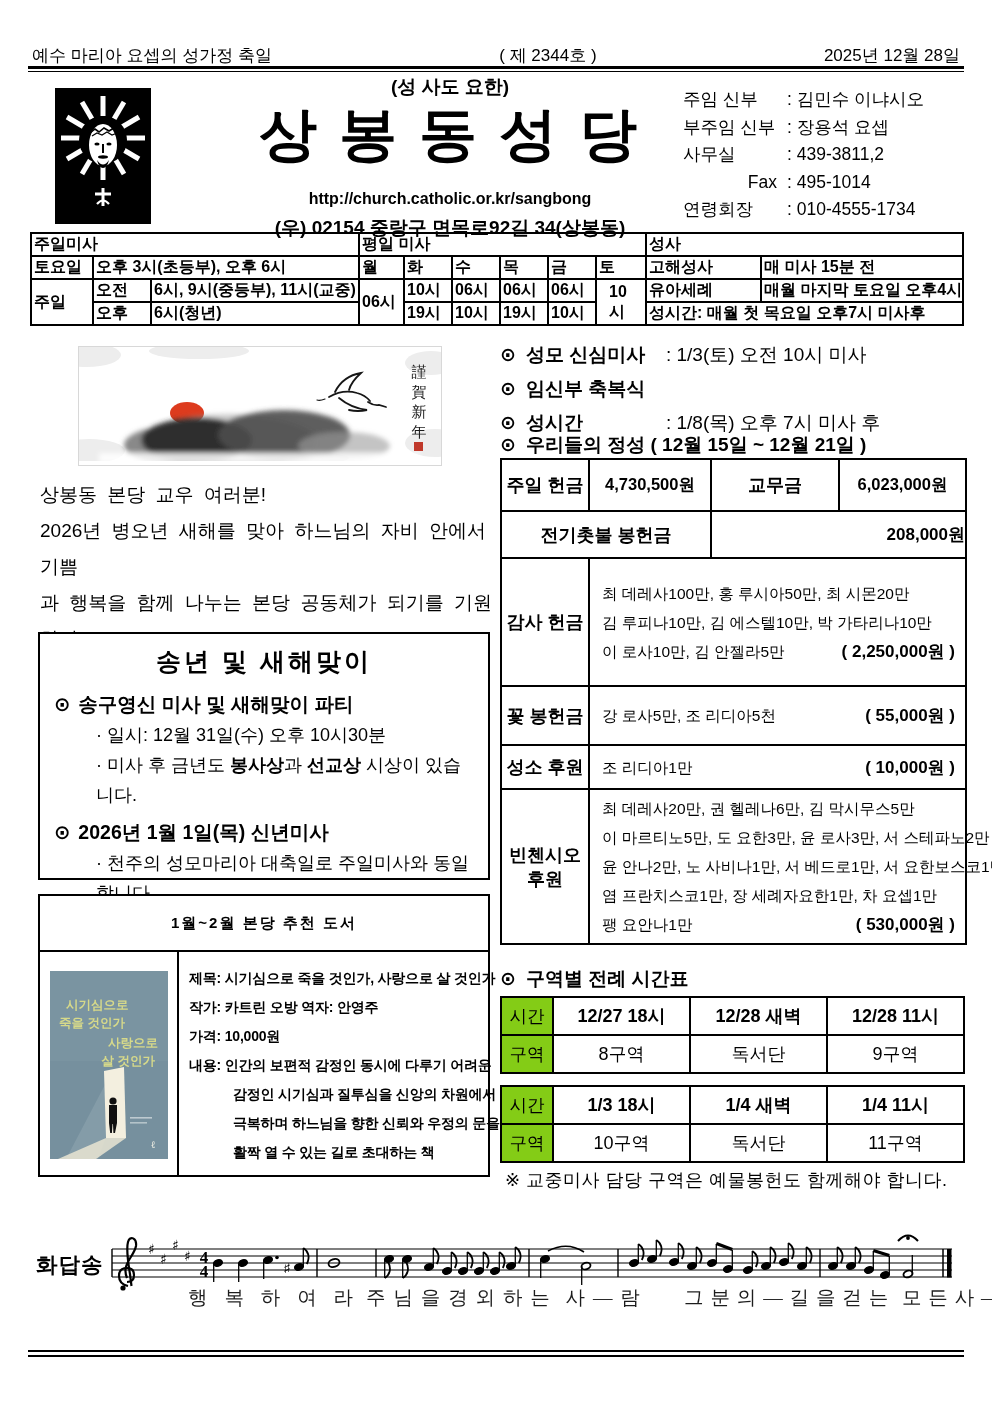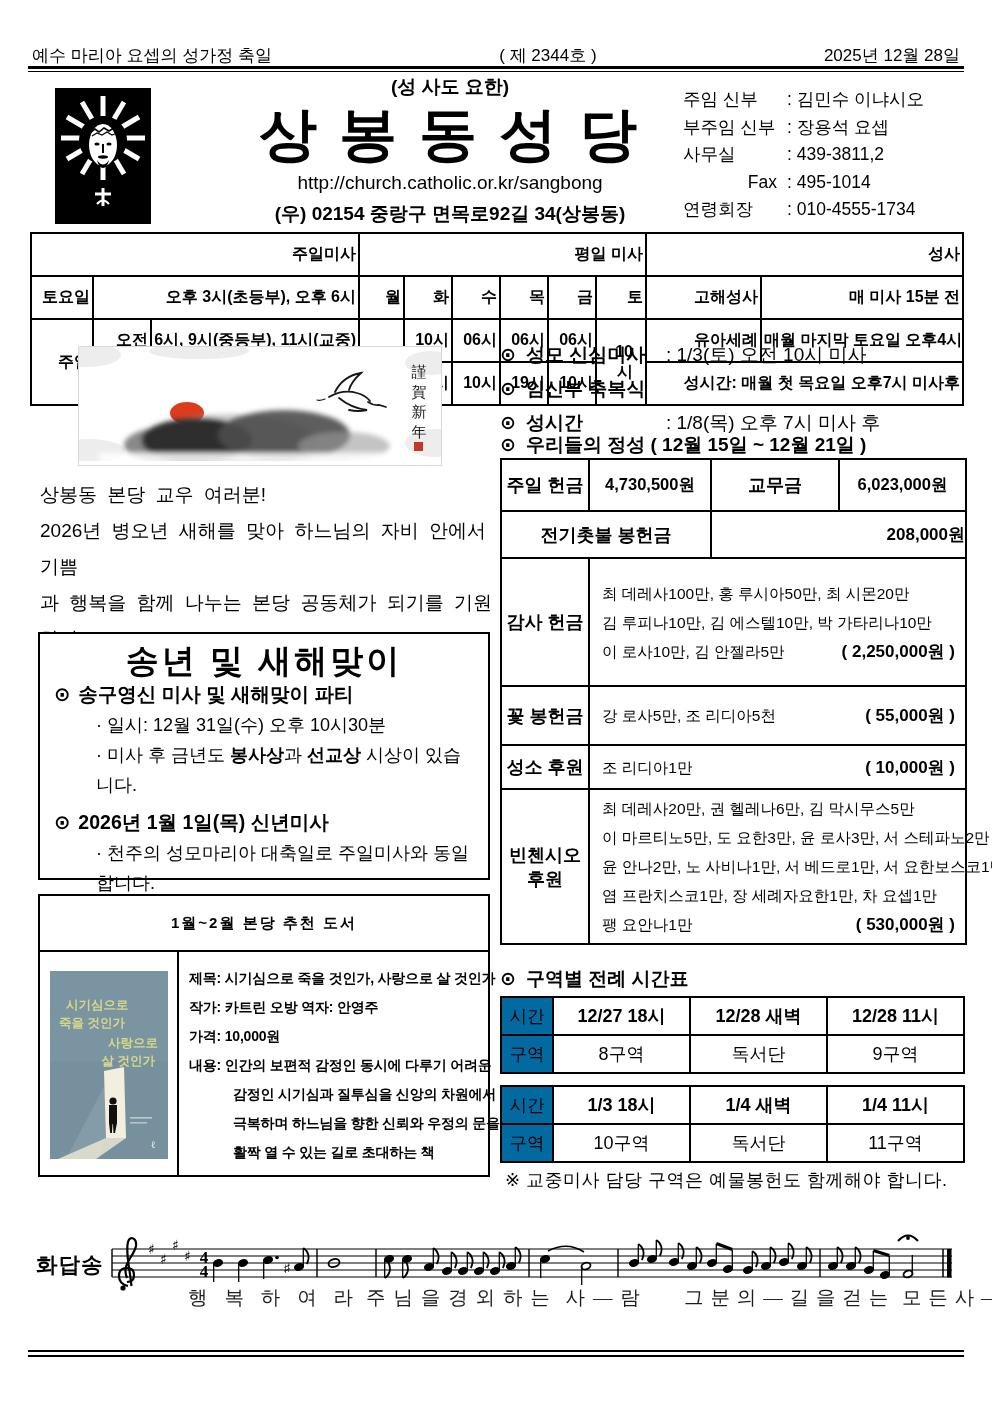--- a/index.html
+++ b/index.html
@@ -10,42 +10,42 @@
 
   
   .tophdr{top:44px;left:32px;width:928px;display:flex;justify-content:space-between;font-size:17px;}
   .toprule{top:66px;left:28px;width:936px;height:2px;border-top:3px solid #000;border-bottom:1px solid #000;}
   .botrule{top:1350px;left:28px;width:936px;height:3px;border-top:2px solid #000;border-bottom:2px solid #000;}
 
   
   .mast-center{top:74px;left:238px;width:424px;text-align:center;}
   .patron{font-size:19px;font-weight:bold;}
   .churchtitle{font-size:58px;font-weight:bold;letter-spacing:22px;padding-left:18px;line-height:1.1;margin-top:2px;}
-  .url{font-size:19px;font-weight:normal;margin-top:6px;}
+  .url{font-size:16px;font-weight:bold;margin-top:24px;}
   .addr{font-size:19px;font-weight:bold;margin-top:7px;}
   .contacts{top:86px;left:683px;width:292px;font-size:17.5px;}
   .contact-row{display:flex;line-height:27.5px;}
   .clabel{width:104px;flex:0 0 104px;}
   .contact-row:nth-child(4) .clabel{text-align:right;padding-right:10px;box-sizing:border-box;}
   .logo-wrap{top:88px;left:55px;}
 
   
   table{border-collapse:collapse;}
   .mass{top:232px;left:30px;width:932px;position:absolute;table-layout:fixed;}
-  .mass td{border:2px solid #000;text-align:right;font-size:16px;font-weight:bold;padding:10px 2px;overflow:hidden;white-space:nowrap;}
+  .mass td{border:2px solid #000;text-align:left;font-size:16px;font-weight:bold;padding:0 2px;overflow:hidden;white-space:nowrap;}
   .mass tr{height:23px;}
   .wrapcell{width:24px;margin:0 auto;word-break:break-all;white-space:normal;line-height:1.25;}
 
   
   .callig{top:346px;left:78px;border:1px solid #d8d8d8;background:#fff;}
   .greeting{top:477px;left:40px;width:452px;font-size:19px;line-height:36px;word-spacing:5px;}
   .greeting .sign{padding-left:120px;}
   .box{border:2px solid #000;background:#fff;box-sizing:border-box;}
   .yearend{top:632px;left:38px;width:452px;height:248px;padding:10px 14px 0 14px;}
-  .yearend .title{text-align:center;font-size:33px;font-weight:bold;letter-spacing:3px;line-height:34px;}
+  .yearend .title{text-align:center;font-size:25px;font-weight:bold;letter-spacing:3px;line-height:34px;margin-bottom:10px;}
   .item{font-size:19.5px;font-weight:bold;line-height:32px;}
   .item .bullet{margin-right:8px;}
   .sub{font-size:18px;line-height:30px;padding-left:42px;}
   .gap{height:6px;}
   .bookbox{top:894px;left:38px;width:452px;height:283px;}
   .bookbox .btitle{height:54px;line-height:54px;text-align:center;font-size:15px;font-weight:bold;border-bottom:2px solid #000;letter-spacing:2px;}
   .bookbody{display:flex;height:225px;}
   .covercell{width:137px;flex:0 0 137px;border-right:2px solid #000;display:flex;align-items:center;justify-content:center;}
   .booktext{flex:1;padding:12px 4px 0 10px;font-size:14px;font-weight:bold;line-height:29px;letter-spacing:-0.2px;white-space:nowrap;}
   .booktext .cont{padding-left:44px;}
@@ -66,21 +66,21 @@
   .content{padding:4px 6px 4px 12px !important;}
   .ln{font-size:15.5px;line-height:29px;white-space:nowrap;}
   .flexln{display:flex;}
   .total{margin-left:auto;font-weight:bold;font-size:17px;padding-right:4px;}
 
   .zonehead{top:966px;left:500px;font-size:19px;font-weight:bold;}
   .zonehead .bullet{margin-right:10px;}
   .zones{position:absolute;left:500px;width:463px;table-layout:fixed;}
   .z1{top:996px;} .z2{top:1085px;}
   .zones td{border:2px solid #000;text-align:center;font-size:18px;height:36px;padding:0;}
-  .zones .zl{background:#0369a1;font-size:17.5px;}
+  .zones .zl{background:#84cc16;font-size:17.5px;}
   .zones .tm{font-weight:bold;}
   .zonenote{top:1168px;left:505px;font-size:18px;letter-spacing:0.5px;}
 
   
   .music{top:1226px;left:0;width:992px;height:110px;}
   .psalm-label{position:absolute;left:36px;top:24px;font-size:21.5px;font-weight:bold;letter-spacing:1px;}
   .lyrics{position:absolute;top:58px;left:0;width:992px;height:30px;font-family:"Liberation Serif","DejaVu Serif",serif;font-size:19.5px;color:#1c1c1c;}
   .lyr{position:absolute;white-space:pre;}
   .lyr1{left:188px;word-spacing:12px;}
   .lyr2{left:366px;word-spacing:3px;}

